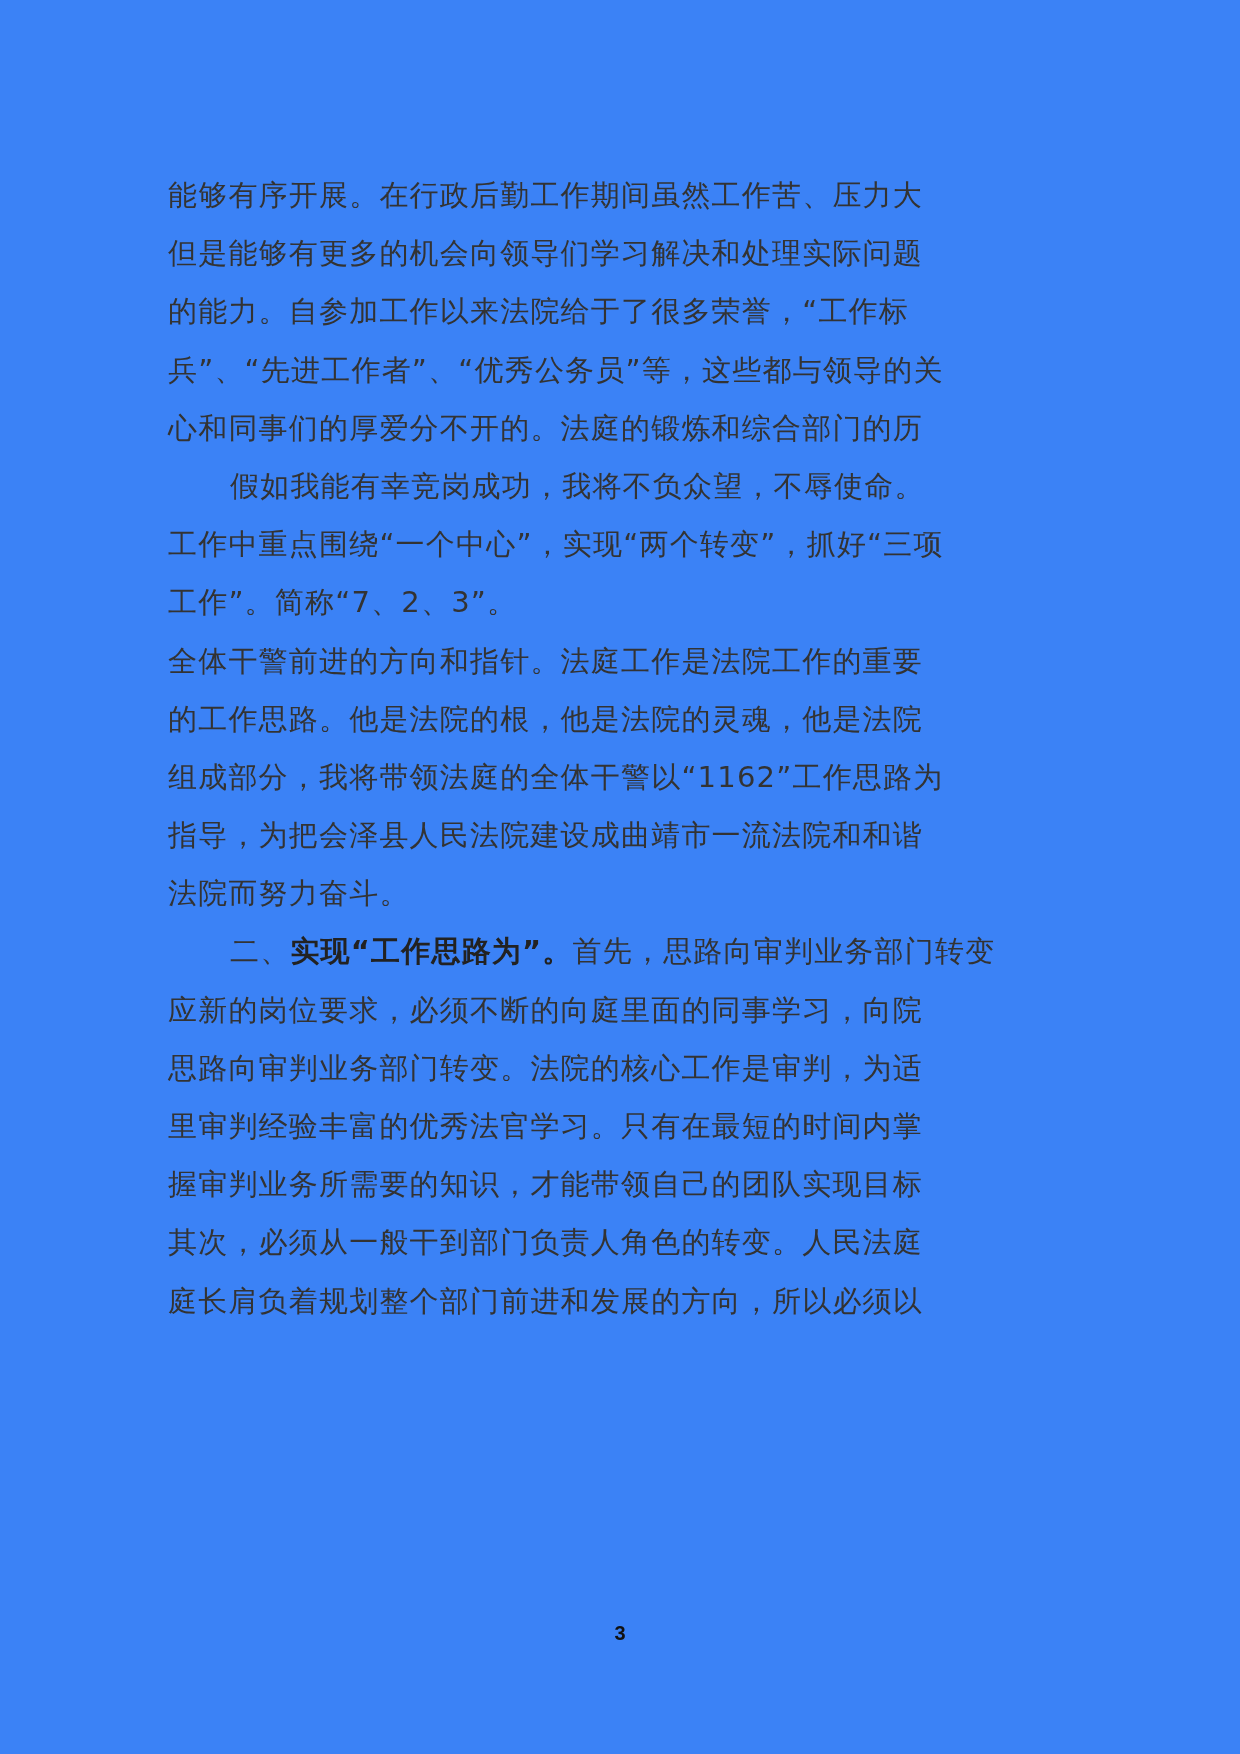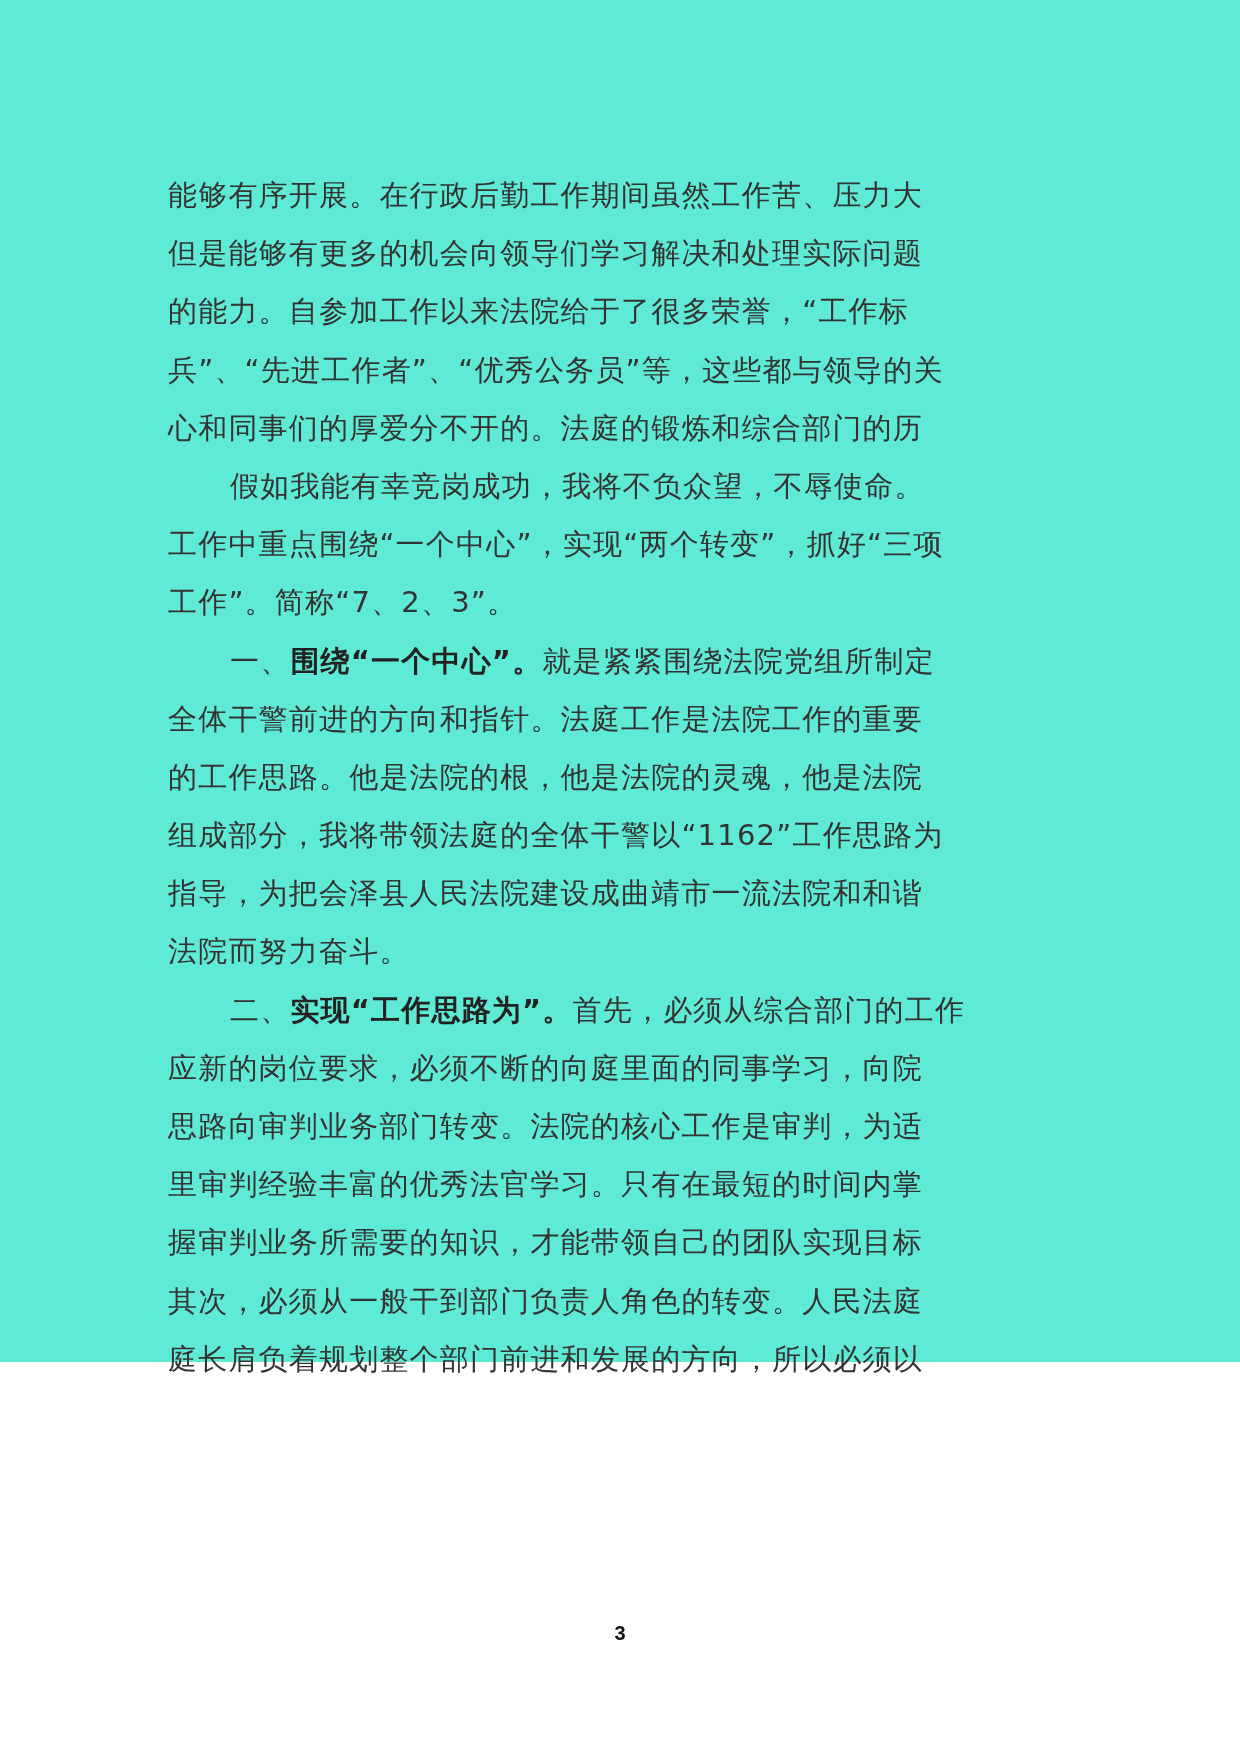--- a/index.html
+++ b/index.html
@@ -10,22 +10,22 @@
   body {
     width: 1240px;
     height: 1754px;
     position: relative;
     overflow: hidden;
   }
   .page {
     position: absolute;
     left: 0; top: 0;
     width: 1240px;
-    height: 1362px;
-    background: #5eead4;
+    height: 1754px;
+    background: #3b82f6;
   }
   .body-text {
     position: absolute;
     left: 168px;
     top: 166px;
     width: 776px;
     font-family: "DejaVu Sans", sans-serif;
     font-size: 29px;
     line-height: 58.2px;
     color: #333333;
@@ -64,28 +64,27 @@
     <span class="line">能够有序开展。在行政后勤工作期间虽然工作苦、压力大</span>
     <span class="line">但是能够有更多的机会向领导们学习解决和处理实际问题</span>
     <span class="line">的能力。自参加工作以来法院给于了很多荣誉，“工作标</span>
     <span class="line">兵”、“先进工作者”、“优秀公务员”等，这些都与领导的关</span>
     <span class="line">心和同事们的厚爱分不开的。法庭的锻炼和综合部门的历</span>
 
     <span class="line indent">假如我能有幸竞岗成功，我将不负众望，不辱使命。</span>
     <span class="line">工作中重点围绕“一个中心”，实现“两个转变”，抓好“三项</span>
     <span class="line">工作”。简称“7、2、3”。</span>
 
-    <span class="line indent"><span>一、</span><span class="bold">围绕“一个中心”。</span><span>就是紧紧围绕法院党组所制定</span></span>
     <span class="line">全体干警前进的方向和指针。法庭工作是法院工作的重要</span>
     <span class="line">的工作思路。他是法院的根，他是法院的灵魂，他是法院</span>
     <span class="line">组成部分，我将带领法庭的全体干警以“1162”工作思路为</span>
     <span class="line">指导，为把会泽县人民法院建设成曲靖市一流法院和和谐</span>
     <span class="line">法院而努力奋斗。</span>
 
-    <span class="line indent"><span>二、</span><span class="bold">实现“工作思路为”。</span><span>首先，必须从综合部门的工作</span></span>
+    <span class="line indent"><span>二、</span><span class="bold">实现“工作思路为”。</span><span>首先，思路向审判业务部门转变</span></span>
     <span class="line">应新的岗位要求，必须不断的向庭里面的同事学习，向院</span>
     <span class="line">思路向审判业务部门转变。法院的核心工作是审判，为适</span>
     <span class="line">里审判经验丰富的优秀法官学习。只有在最短的时间内掌</span>
     <span class="line">握审判业务所需要的知识，才能带领自己的团队实现目标</span>
     <span class="line">其次，必须从一般干到部门负责人角色的转变。人民法庭</span>
     <span class="line">庭长肩负着规划整个部门前进和发展的方向，所以必须以</span>
 
   </div>
 
   <div class="page-number">3</div>

